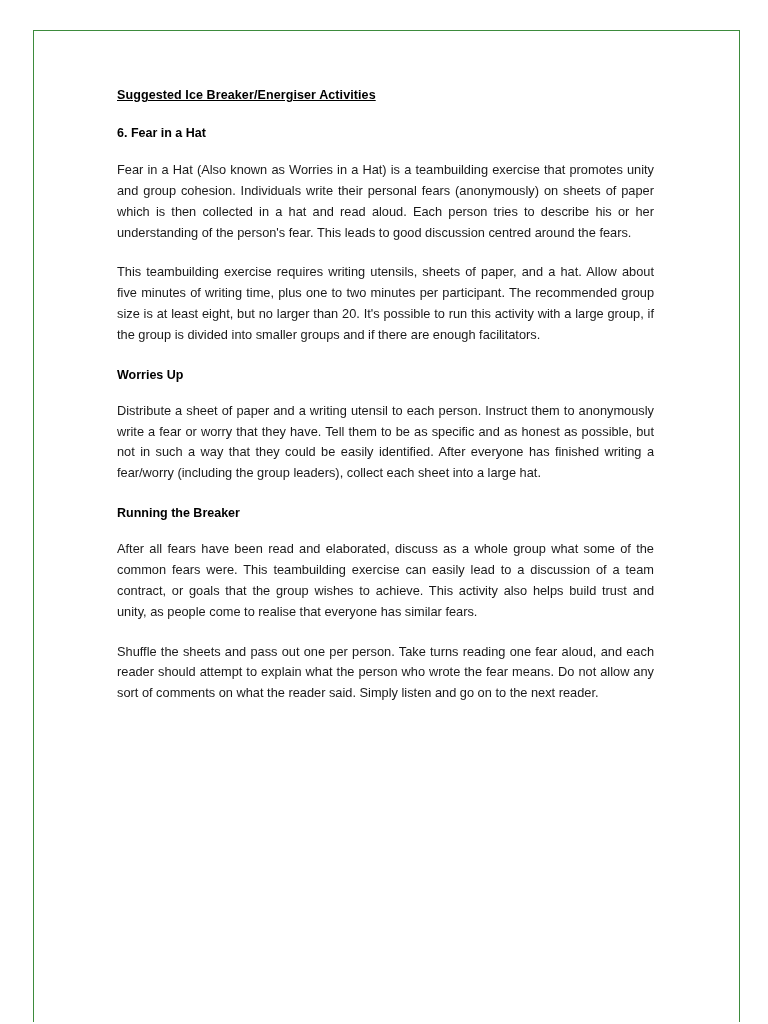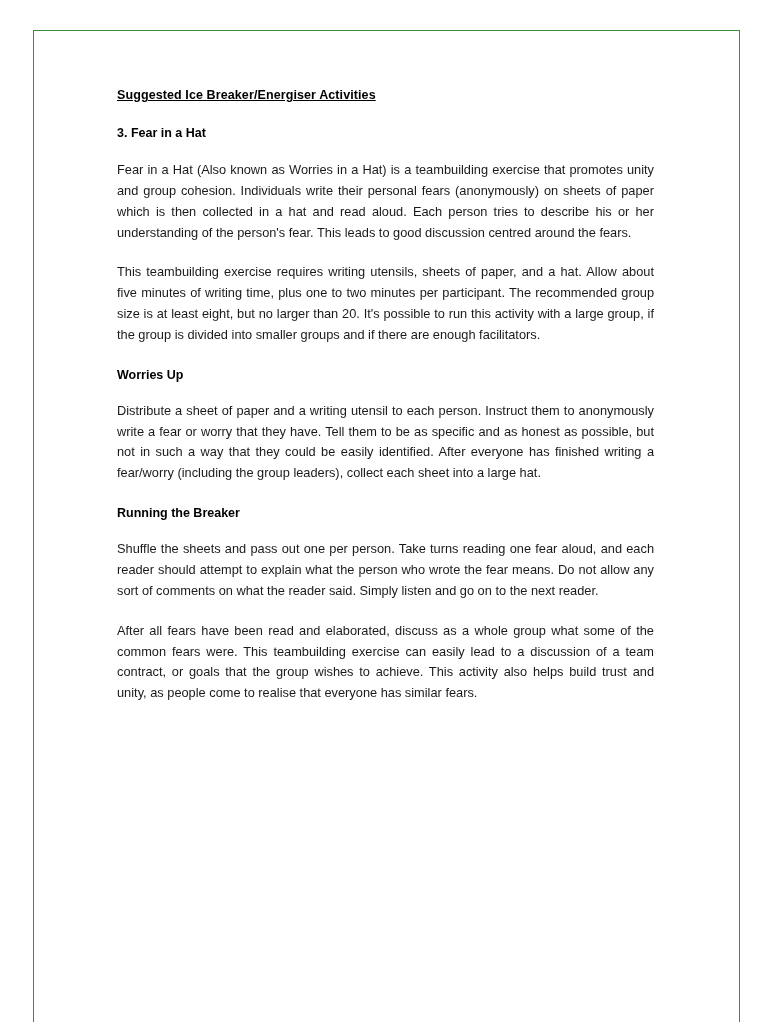--- a/index.html
+++ b/index.html
@@ -85,30 +85,30 @@
 
 <div class="page">
 
   <div class="page-border"></div>
   <div class="page-border-right"></div>
 
   <div class="content">
 
     <div class="doc-title">Suggested Ice Breaker/Energiser Activities</div>
 
-    <h2 class="section-heading">3. Fear in a Hat</h2>
+    <h2 class="section-heading">6. Fear in a Hat</h2>
 
     <p class="body-text">Fear in a Hat (Also known as Worries in a Hat) is a teambuilding exercise that promotes unity and group cohesion. Individuals write their personal fears (anonymously) on sheets of paper which is then collected in a hat and read aloud. Each person tries to describe his or her understanding of the person's fear. This leads to good discussion centred around the fears.</p>
 
     <p class="body-text tight">This teambuilding exercise requires writing utensils, sheets of paper, and a hat. Allow about five minutes of writing time, plus one to two minutes per participant. The recommended group size is at least eight, but no larger than 20. It's possible to run this activity with a large group, if the group is divided into smaller groups and if there are enough facilitators.</p>
 
     <h3 class="sub-heading spacer-heading">Worries Up</h3>
 
     <p class="body-text tight">Distribute a sheet of paper and a writing utensil to each person. Instruct them to anonymously write a fear or worry that they have. Tell them to be as specific and as honest as possible, but not in such a way that they could be easily identified. After everyone has finished writing a fear/worry (including the group leaders), collect each sheet into a large hat.</p>
 
     <h3 class="sub-heading">Running the Breaker</h3>
 
+    <p class="body-text">After all fears have been read and elaborated, discuss as a whole group what some of the common fears were. This teambuilding exercise can easily lead to a discussion of a team contract, or goals that the group wishes to achieve. This activity also helps build trust and unity, as people come to realise that everyone has similar fears.</p>
+
     <p class="body-text">Shuffle the sheets and pass out one per person. Take turns reading one fear aloud, and each reader should attempt to explain what the person who wrote the fear means. Do not allow any sort of comments on what the reader said. Simply listen and go on to the next reader.</p>
-
-    <p class="body-text">After all fears have been read and elaborated, discuss as a whole group what some of the common fears were. This teambuilding exercise can easily lead to a discussion of a team contract, or goals that the group wishes to achieve. This activity also helps build trust and unity, as people come to realise that everyone has similar fears.</p>
 
   </div>
 </div>
 
 </body></html>

